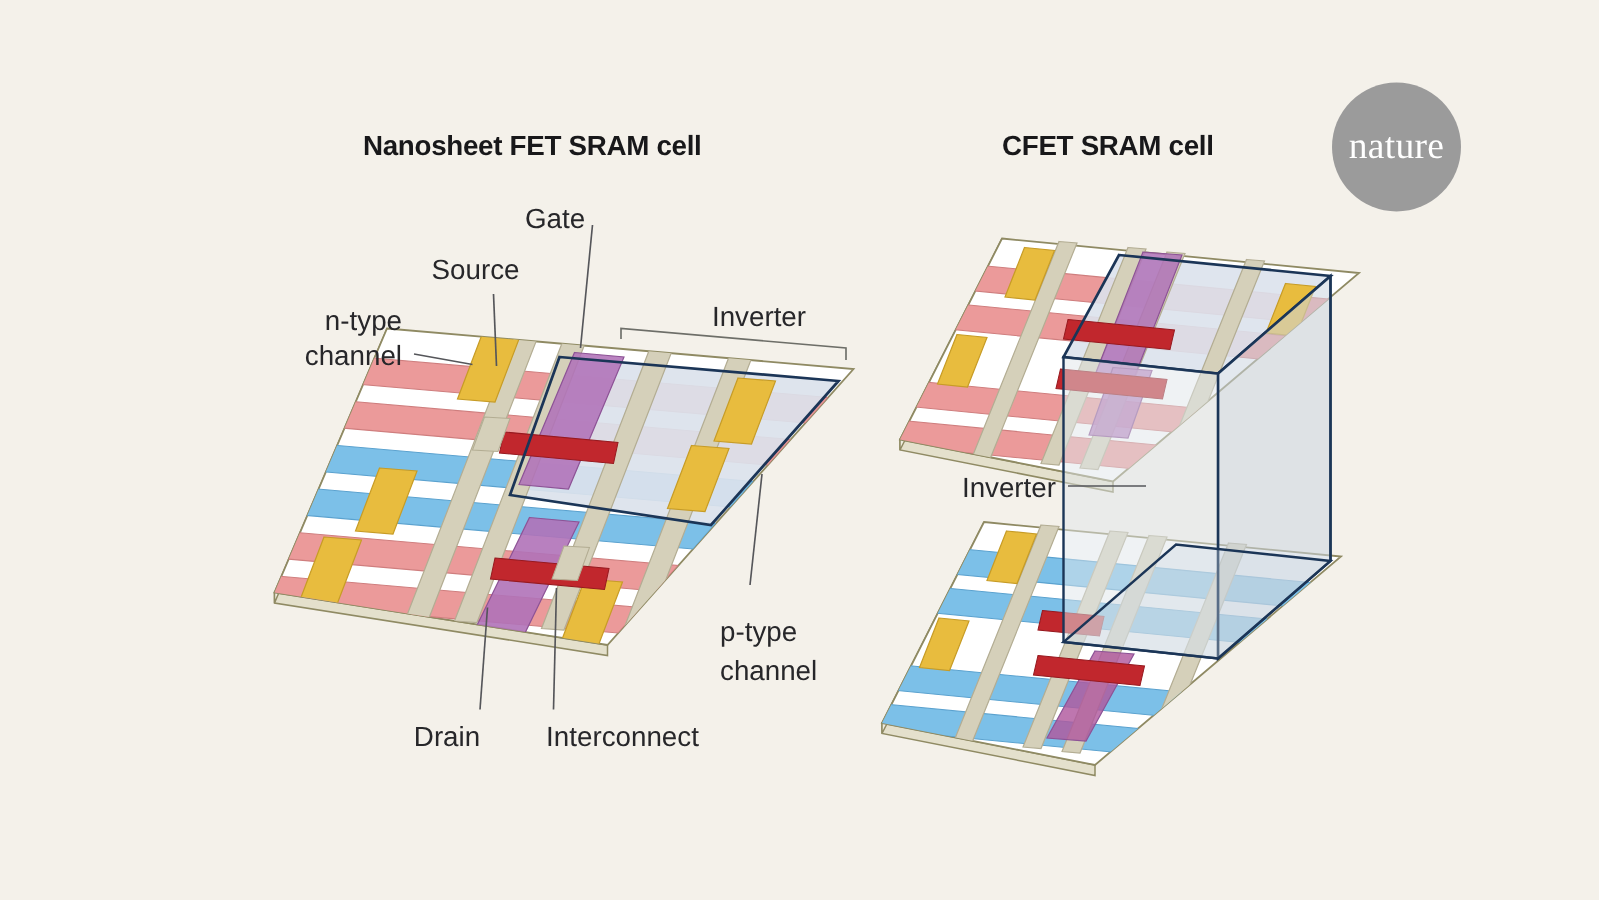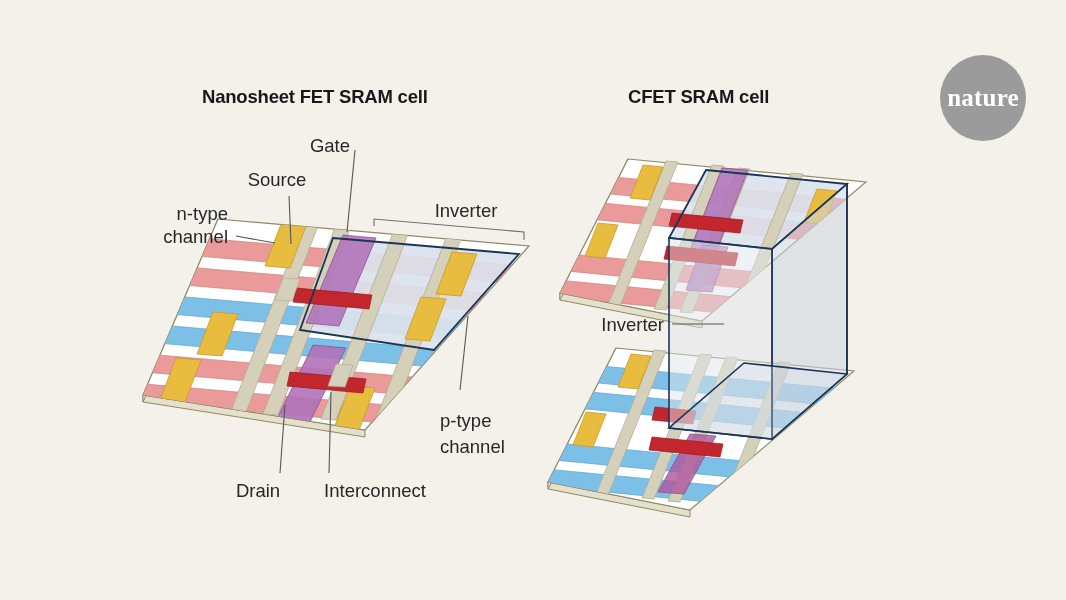--- a/index.html
+++ b/index.html
@@ -3,35 +3,35 @@
 <meta charset="utf-8">
 <title>Nanosheet FET vs CFET SRAM cell</title>
 <style>
   html,body{margin:0;padding:0;}
   body{
     width:1066px;height:600px;overflow:hidden;
     background:#f4f1ea;
     font-family:"Liberation Sans", sans-serif;
     position:relative;
   }
-  #stage{position:absolute;inset:0;width:982px;height:600px;}
+  #stage{position:absolute;inset:0;width:982px;height:600px;padding-left:40px;}
   svg#fig{display:block;width:1066px;height:600px;}
 
   .ttl{
     font-family:"Liberation Sans", sans-serif;
     font-weight:bold;font-size:18.5px;fill:#18181a;
     letter-spacing:-0.2px;
   }
   .lbl{
     font-family:"Liberation Sans", sans-serif;
     font-weight:normal;font-size:18.5px;fill:#27272a;
   }
   .leader{stroke:#55565a;stroke-width:1.1;fill:none;}
   .bracket{stroke:#6d6e68;stroke-width:1.1;fill:none;}
-  .natwrap{position:absolute;left:940px;top:55px;width:86px;height:86px;font-weight:bold;}
+  .natwrap{position:absolute;left:888px;top:55px;width:86px;height:86px;}
   .natcirc{
     width:86px;height:86px;border-radius:50%;
     background:#9b9b9b;display:flex;align-items:center;justify-content:center;
   }
   .natcirc span{
     font-family:"Liberation Serif", serif;
     font-size:25px;color:#ffffff;letter-spacing:0.2px;
   }
 </style>
 </head>

